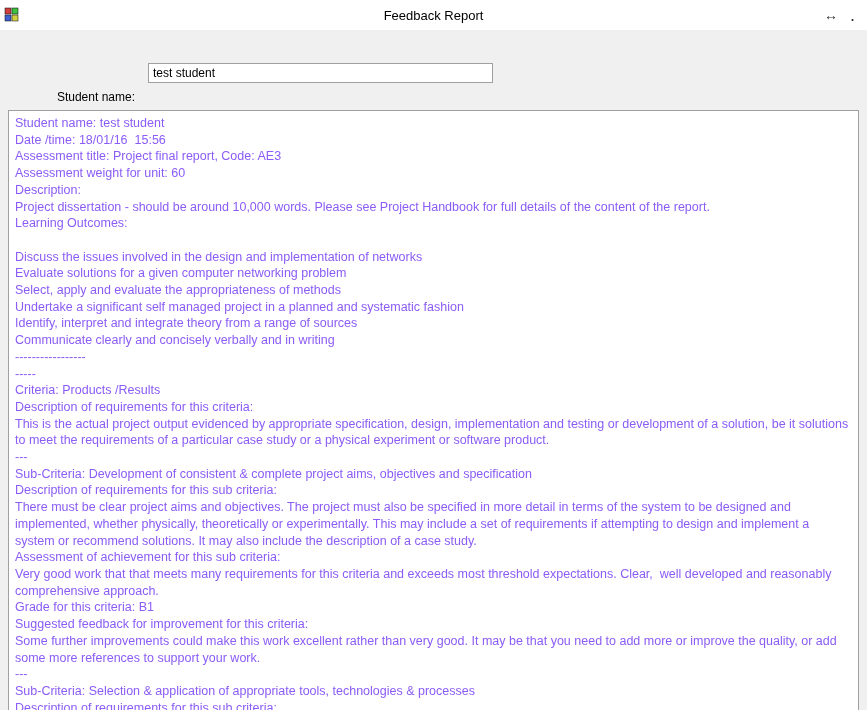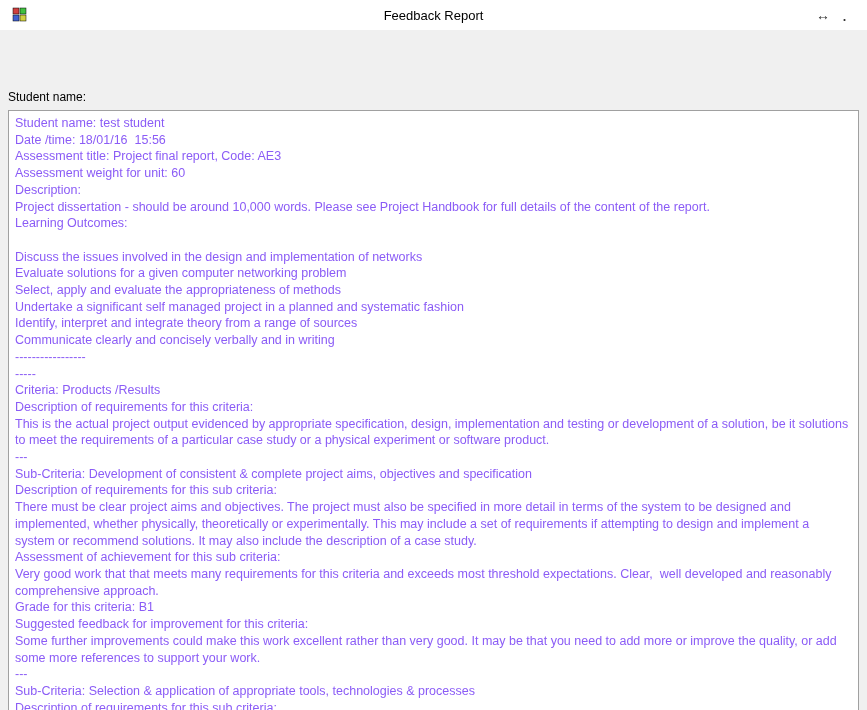--- a/index.html
+++ b/index.html
@@ -13,21 +13,21 @@
       background: #f0f0f0;
       width: 867px;
       height: 710px;
       overflow: hidden;
     }
     .title-bar {
       height: 30px;
       background: #ffffff;
       display: flex;
       align-items: center;
-      padding: 0 12px;
+      padding: 0 4px;
       position: relative;
     }
     .app-icon {
       width: 16px;
       height: 16px;
       margin-right: 8px;
       display: inline-block;
     }
     .title-text {
       position: absolute;
@@ -49,21 +49,21 @@
       cursor: pointer;
     }
     .form-area {
       padding: 12px 8px 6px 8px;
       display: flex;
       align-items: center;
       background: #f0f0f0;
     }
     .label-student {
       width: 140px;
-      text-align: left;
+      text-align: right;
       padding-right: 13px;
       font-size: 12px;
       margin-top: 48px;
     }
     .student-input {
       width: 345px;
       height: 20px;
       border: 1px solid #a0a0a0;
       padding: 1px 4px;
       font-family: inherit;
@@ -126,20 +126,21 @@
   </span>
   <span class="title-text">Feedback Report</span>
   <div class="window-controls">
     <span>↔</span>
     <span style="font-size:18px;line-height:10px;">.</span>
   </div>
 </div>
 
 <div class="form-area">
   <label class="label-student">Student name:</label>
+  <input type="text" class="student-input" value="test student" style="">
 </div>
 
 <div class="report-box">Student name: test student
 Date /time: 18/01/16  15:56
 Assessment title: Project final report, Code: AE3
 Assessment weight for unit: 60
 Description:
 Project dissertation - should be around 10,000 words. Please see Project Handbook for full details of the content of the report.
 Learning Outcomes:
 

